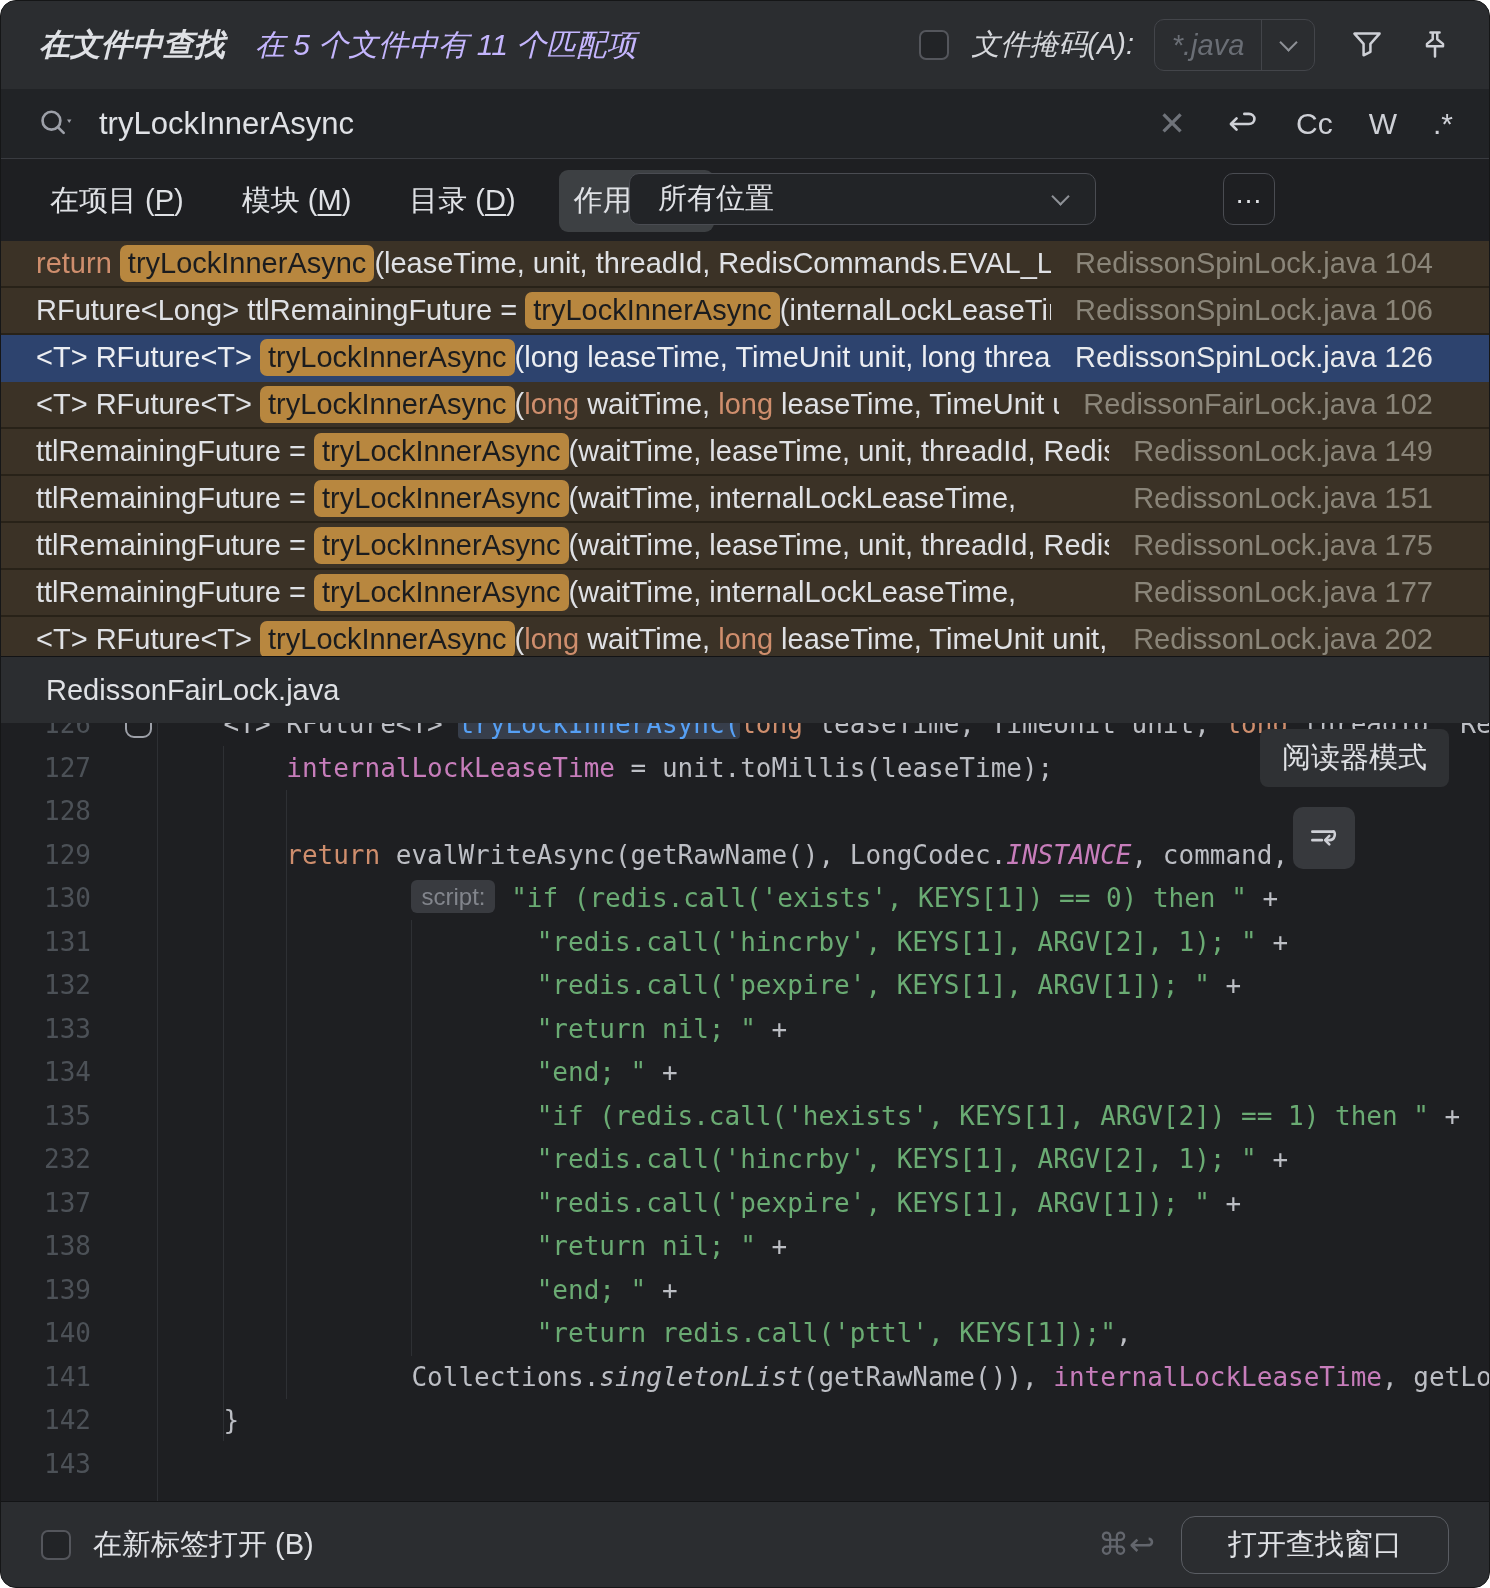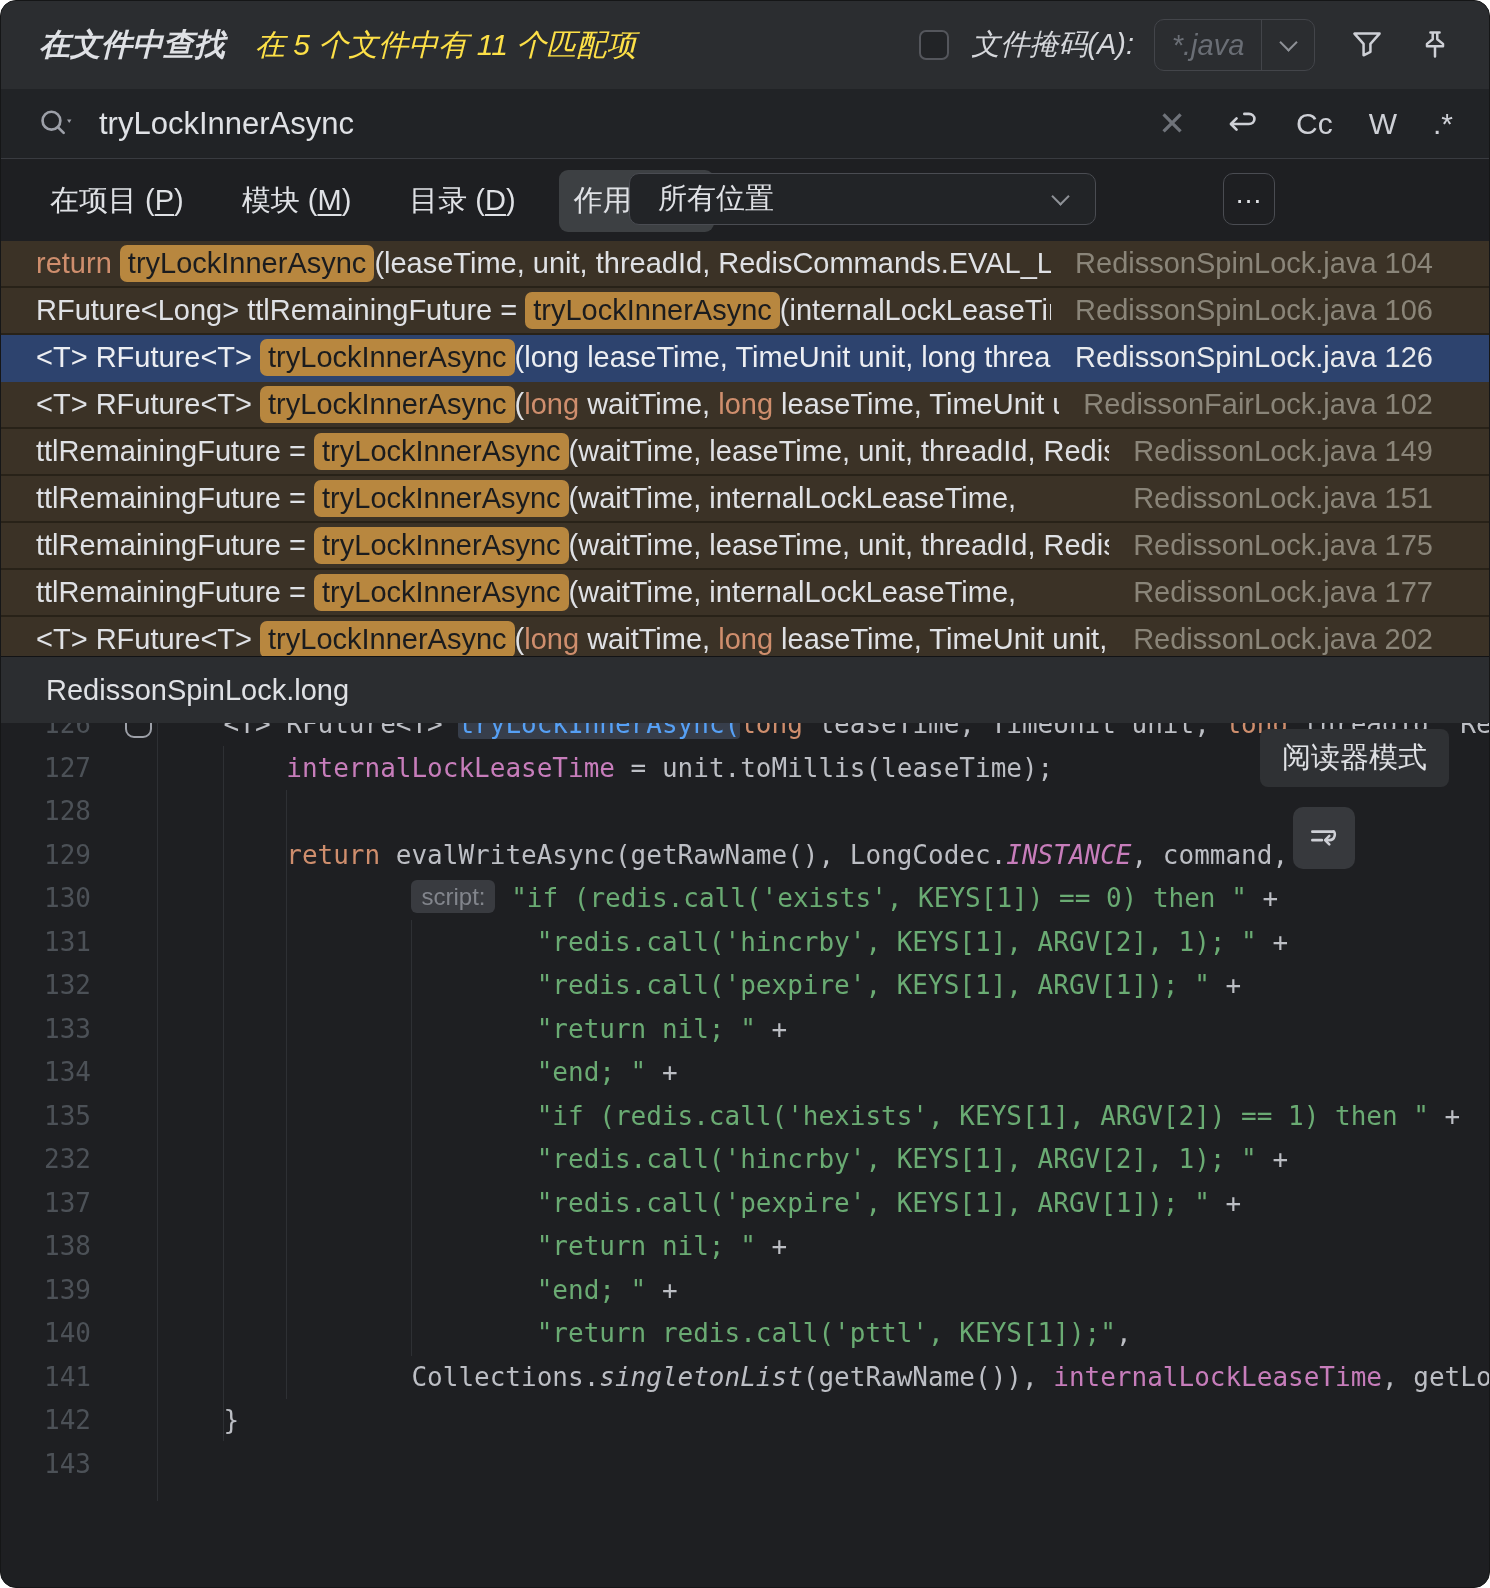--- a/index.html
+++ b/index.html
@@ -2,21 +2,21 @@
 <html><head>
 <meta charset="utf-8">
 <style>
   html,body{margin:0;padding:0;background:#ffffff;}
   body{width:1490px;height:1588px;font-family:"Liberation Sans",sans-serif;-webkit-font-smoothing:antialiased;}
   .window{position:relative;width:1490px;height:1588px;background:#1e1f22;border-radius:16px;overflow:hidden;border:1px solid #151617;box-sizing:border-box;}
 
   
   .titlebar{position:absolute;left:0;top:0;right:0;height:88px;background:#2b2d30;display:flex;align-items:center;padding:0 38px;box-sizing:border-box;font-style:italic;}
   .title{font-weight:bold;font-size:31px;color:#dfe1e5;white-space:nowrap;}
-  .summary{margin-left:30px;font-size:30px;color:#fde047;white-space:nowrap;}
+  .summary{margin-left:30px;font-size:30px;color:#c4b5fd;white-space:nowrap;}
   .tb-right{margin-left:auto;display:flex;align-items:center;}
   .checkbox{width:26px;height:26px;border:2px solid #54565c;border-radius:7px;background:#222427;flex:none;}
   .mask-label{margin-left:22px;font-size:29px;color:#d5d7db;white-space:nowrap;}
   .combo{margin-left:20px;display:flex;height:50px;border:1px solid #43454a;border-radius:10px;overflow:hidden;}
   .combo-val{min-width:86px;display:flex;align-items:center;justify-content:center;color:#6a6e75;font-size:29px;padding:0 10px;}
   .combo-arrow{width:52px;border-left:1px solid #43454a;display:flex;align-items:center;justify-content:center;}
   .chev{width:11px;height:11px;border-right:2.5px solid #8e9197;border-bottom:2.5px solid #8e9197;transform:rotate(45deg);margin-top:-6px;}
   .ticon{margin-left:36px;display:flex;align-items:center;}
 
   
@@ -181,21 +181,21 @@
         <span class="rcode"><span class="seg-p">ttlRemainingFuture = </span><span class="seg-m">tryLockInnerAsync</span><span class="seg-p">(waitTime, internalLockLeaseTime,</span></span>
         <span class="rfile">RedissonLock.java 177</span>
       </div>
       <div class="rrow">
         <span class="rcode"><span class="seg-p">&lt;T&gt; RFuture&lt;T&gt; </span><span class="seg-m">tryLockInnerAsync</span><span class="seg-p">(</span><span class="seg-kw">long</span><span class="seg-p"> waitTime, </span><span class="seg-kw">long</span><span class="seg-p"> leaseTime, TimeUnit unit, </span></span>
         <span class="rfile">RedissonLock.java 202</span>
       </div>
     </div>
 
   <div class="preview-header">
-    <span>RedissonSpinLock.long</span>
+    <span>RedissonFairLock.java</span>
   </div>
 
   <div class="editor">
     <div class="gutter-sep"></div>
     <div class="guide g1"></div>
     <div class="guide g2"></div>
     <div class="guide g3"></div>
     <div>
         <div class="cline first">
           <span class="lnum">126</span>
@@ -276,14 +276,20 @@
       <span>
         <svg width="34" height="34" viewBox="0 0 32 32" fill="none" stroke="#ced0d6" stroke-width="2.4" stroke-linecap="round" stroke-linejoin="round">
             <path d="M5 10h20M5 18h9"></path>
             <path d="M25 10c2 0 2 8-4 8h-3"></path>
             <path d="M21 14l-4 4 4 4"></path>
           </svg>
       </span>
     </div>
   </div>
 
+  <div class="footer">
+    <span class="checkbox"></span>
+    <span class="footer-label">在新标签打开 (B)</span>
+    <span class="shortcut">⌘↩</span>
+    <div class="open-btn">打开查找窗口</div>
+  </div>
 
 </div>
 
 </body></html>

